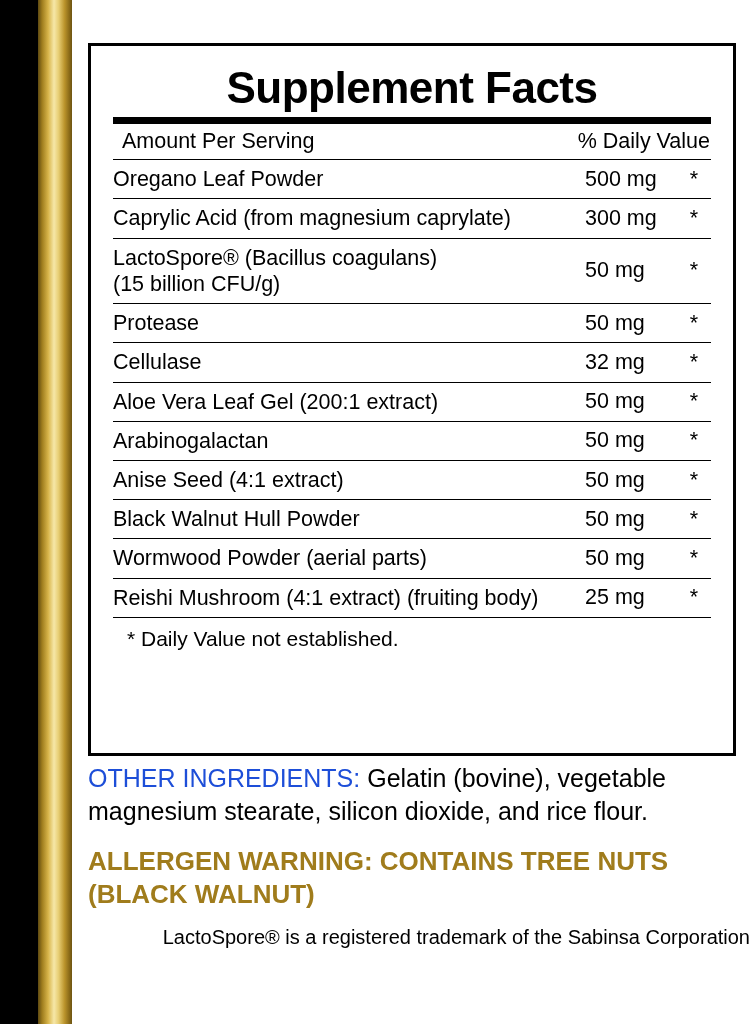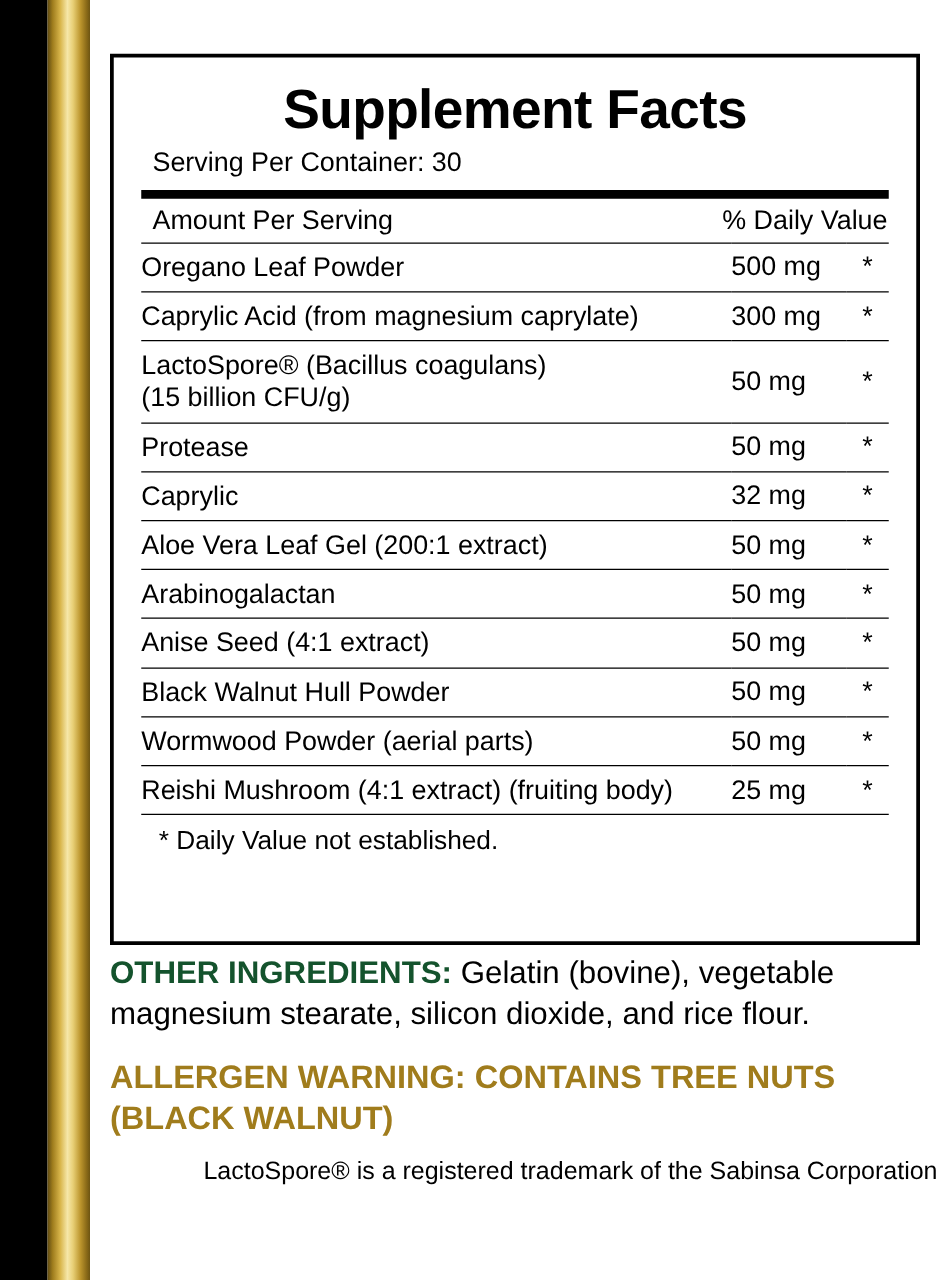--- a/index.html
+++ b/index.html
@@ -126,22 +126,22 @@
     left: 16px;
     top: 762px;
     width: 662px;
   }
   .oi-block {
     font-size: 25px;
     line-height: 1.3;
     margin: 0 0 4px 0;
   }
   .heading-gold {
-    color: #14532d;
-    font-weight: bold;
+    color: #1d4ed8;
+    font-weight: normal;
   }
   .allergen {
     color: #a07c1c;
     font-weight: bold;
     font-size: 26px;
     line-height: 1.28;
     margin: 18px 0 0 0;
   }
   .trademark {
     font-size: 20px;
@@ -156,21 +156,20 @@
 <div class="left-stripes">
   <div class="stripe-black"></div>
   <div class="stripe-gold"></div>
 </div>
 
 <div class="content">
 
   <div class="panel">
     <div class="sf-title">Supplement Facts</div>
 
-    <div class="serving-line">Serving Per Container: 30</div>
 
     <div class="rule-thick"></div>
 
     <div class="amount-row">
       <span>Amount Per Serving</span>
       <span>% Daily Value</span>
     </div>
 
     <table class="facts">
       <tbody id="facts-body">
@@ -188,21 +187,21 @@
             <td class="nm">LactoSpore® (Bacillus coagulans)<br>(15 billion CFU/g)</td>
             <td class="amt">50 mg</td>
             <td class="dv">*</td>
           </tr>
           <tr>
             <td class="nm">Protease</td>
             <td class="amt">50 mg</td>
             <td class="dv">*</td>
           </tr>
           <tr>
-            <td class="nm">Caprylic</td>
+            <td class="nm">Cellulase</td>
             <td class="amt">32 mg</td>
             <td class="dv">*</td>
           </tr>
           <tr>
             <td class="nm">Aloe Vera Leaf Gel (200:1 extract)</td>
             <td class="amt">50 mg</td>
             <td class="dv">*</td>
           </tr>
           <tr>
             <td class="nm">Arabinogalactan</td>

